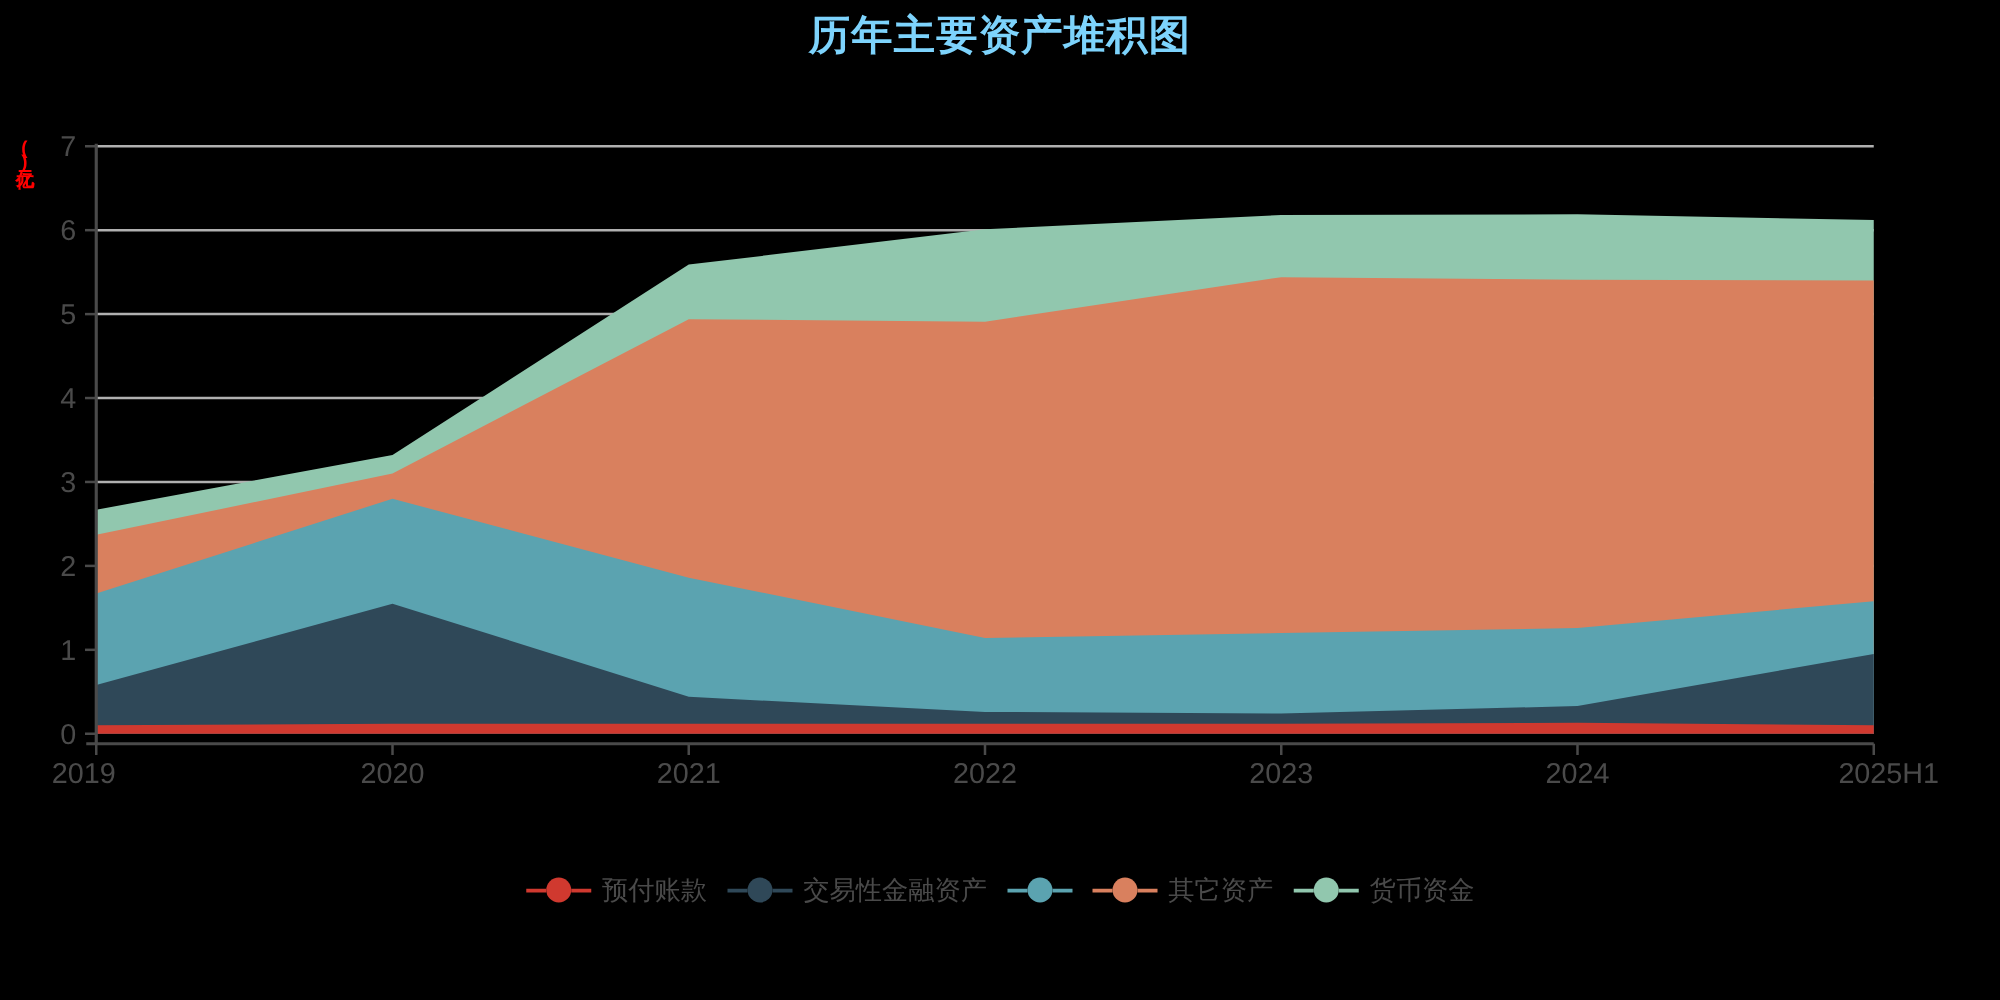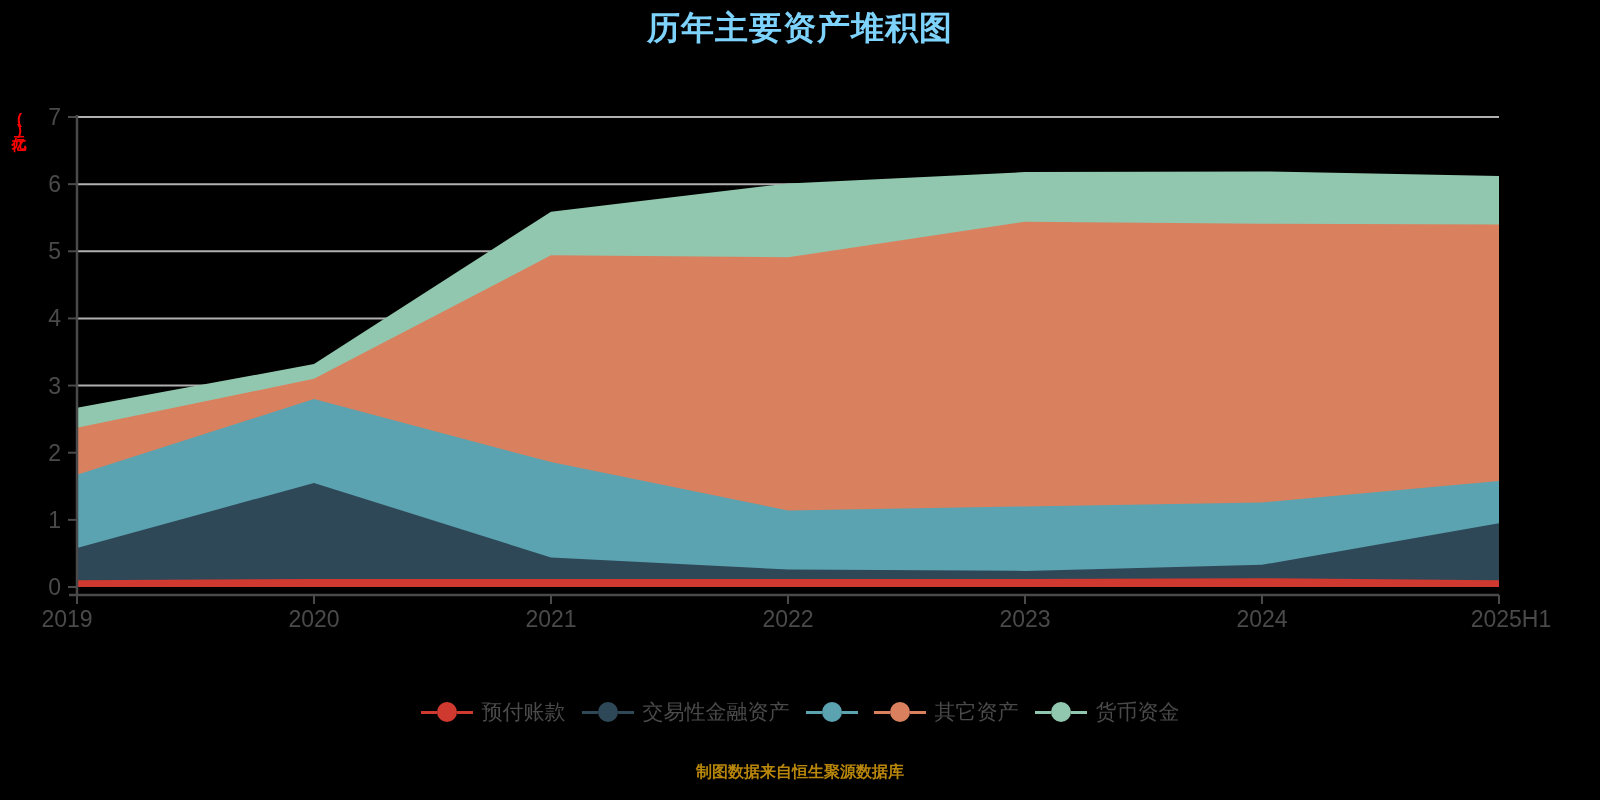--- a/index.html
+++ b/index.html
@@ -204,15 +204,14 @@
         <span class="legend-label">其它资产</span>
       </div>
       <div class="legend-item">
         <span class="legend-line-left" style="background: rgb(145, 199, 174);"></span>
         <span class="legend-dot" style="background: rgb(145, 199, 174);"></span>
         <span class="legend-line-right" style="background: rgb(145, 199, 174);"></span>
         <span class="legend-label">货币资金</span>
       </div>
     </div>
 
-  <div class="footer-note">制图数据来自恒生聚源数据库</div>
 
 </div>
 
 </body></html>

